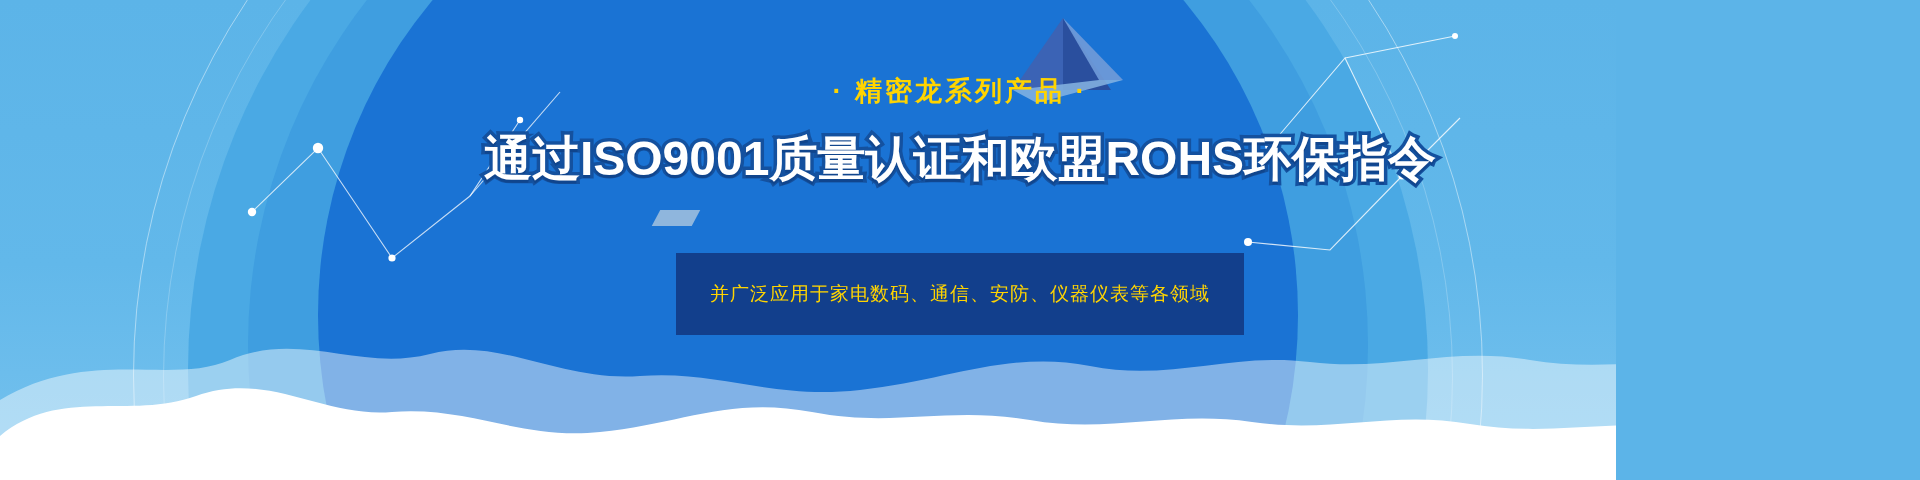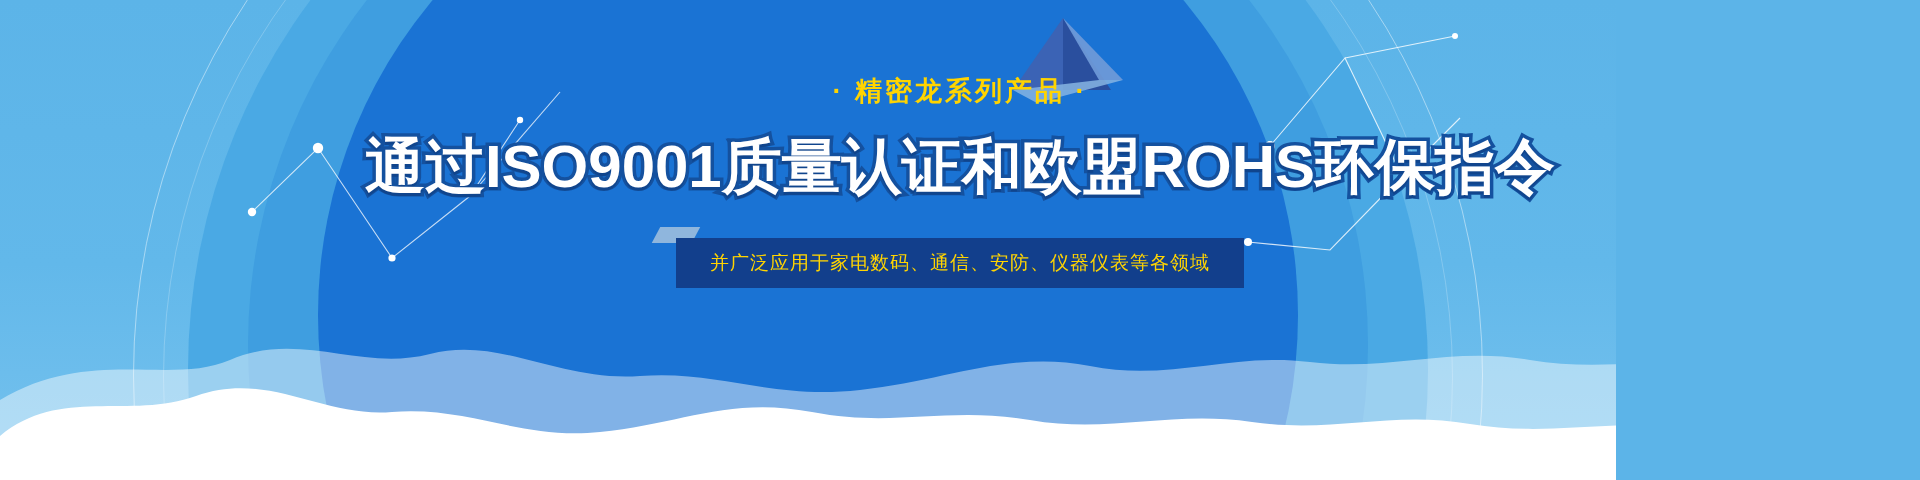--- a/index.html
+++ b/index.html
@@ -53,39 +53,40 @@
   }
   .tagline{
     margin-top:78px;
     color:#ffd400;
     font-size:27px;font-weight:bold;letter-spacing:3px;
     line-height:1;
     white-space:nowrap;
   }
   .title{
     margin-top:22px;
-    font-size:60px;font-weight:bold;letter-spacing:0px;
+    font-size:48px;font-weight:bold;letter-spacing:0px;
     color:#ffffff;
     white-space:nowrap;
     -webkit-text-stroke:7px #14519f;
     paint-order:stroke fill;
     text-shadow:0 3px 0 rgba(10,50,110,.35);
   }
   .ribbon-wrap{
     position:relative;margin-top:30px;
   }
   .ribbon{
     position:relative;
     background:#123f8c;
     color:#ffd400;
     font-size:19px;letter-spacing:1px;
-    padding:13px 34px;
+    padding:29px 34px;
     white-space:nowrap;
     line-height:1.25;
     z-index:2;
+    margin-top:32px;
   }
   .ribbon-tab{
     position:absolute;left:-20px;top:-11px;
     width:40px;height:16px;
     background:#8fb6dd;
     transform:skewX(-28deg);
     z-index:1;
   }
   .dot-g{fill:#ffffff;}
 </style>

